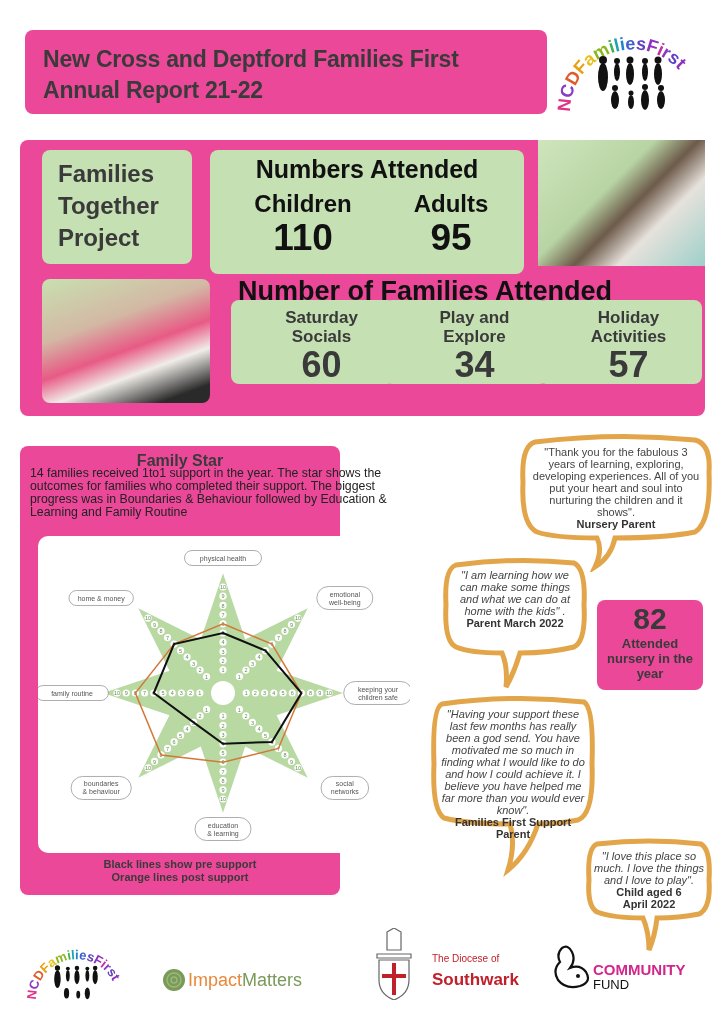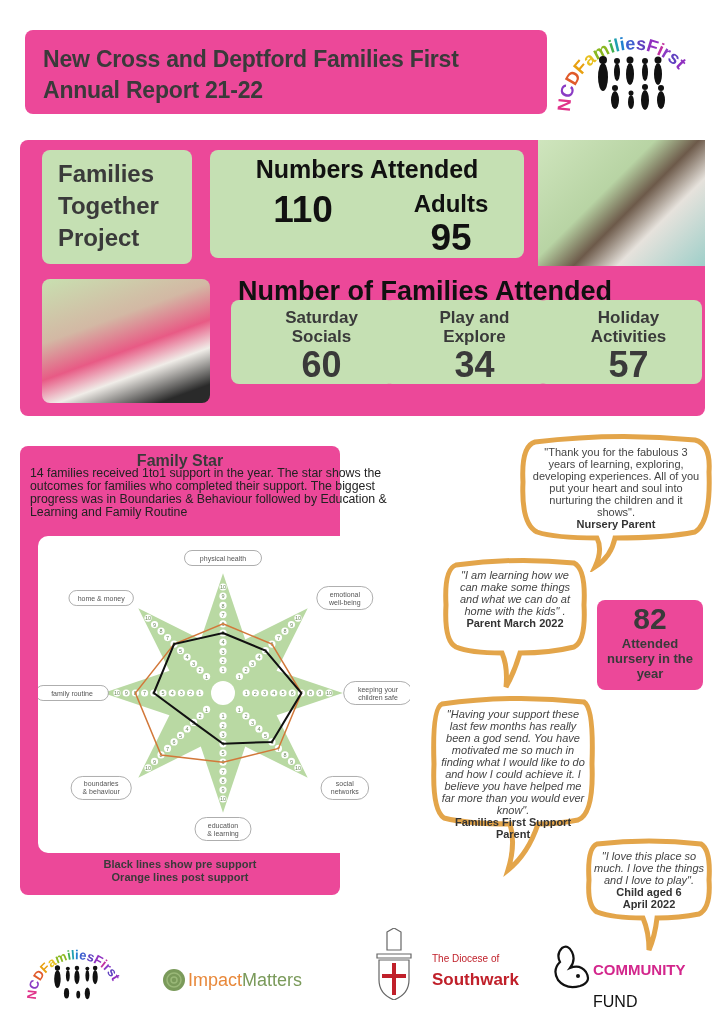--- a/index.html
+++ b/index.html
@@ -10,21 +10,21 @@
   .green { background: #c5e0b3; }
 
   #title-box { position: absolute; left: 25px; top: 30px; width: 522px; height: 84px; border-radius: 8px; padding: 14px 18px; }
   #title-box div { font-weight: bold; font-size: 23px; line-height: 31px; color: #3a3a3a; letter-spacing: -0.2px; }
 
   #logo-top { position: absolute; left: 555px; top: 22px; width: 150px; height: 100px; }
 
   #top-panel { position: absolute; left: 20px; top: 140px; width: 685px; height: 276px; border-radius: 8px; }
   #ftp-box { position: absolute; left: 22px; top: 10px; width: 150px; height: 114px; border-radius: 8px; padding: 8px 16px; }
   #ftp-box div { font-weight: bold; font-size: 24px; line-height: 32px; color: #3a3a3a; }
-  #num-box { position: absolute; left: 190px; top: 10px; width: 314px; height: 108px; border-radius: 8px; text-align: center; color: #111; }
+  #num-box { position: absolute; left: 190px; top: 10px; width: 314px; height: 124px; border-radius: 8px; text-align: center; color: #111; }
   #num-box .h { font-weight: bold; font-size: 25px; margin-top: 5px; }
   #num-box .col { position: absolute; top: 40px; width: 130px; text-align: center; }
   #num-box .col .l { font-weight: bold; font-size: 24px; }
   #num-box .col .v { font-weight: bold; font-size: 37px; line-height: 40px; }
   #photo1 { position: absolute; left: 518px; top: 0px; width: 167px; height: 126px; background: linear-gradient(135deg,#cfe5bd 0%,#b8d4a4 40%,#6d5a4a 55%,#e6e2dc 70%,#9ecfc9 100%); }
   #photo2 { position: absolute; left: 22px; top: 139px; width: 168px; height: 124px; border-radius: 8px; background: linear-gradient(160deg,#c8e0b0 0%,#d3b8a4 35%,#e85a85 55%,#f0ede8 70%,#2a2a2a 90%); }
   #fam-h { position: absolute; left: 218px; top: 136px; font-weight: bold; font-size: 27px; color: #111; }
   .fam-box { position: absolute; top: 160px; width: 164px; height: 84px; border-radius: 8px; text-align: center; color: #3a3a3a; padding-left: 17px; }
   .fam-box .l { font-weight: bold; font-size: 17px; line-height: 19px; margin-top: 8px; }
   .fam-box .v { font-weight: bold; font-size: 36px; line-height: 38px; }
@@ -87,20 +87,21 @@
 
 <div id="top-panel" class="orange">
   <div id="ftp-box" class="green">
     <div>Families</div>
     <div>Together</div>
     <div>Project</div>
   </div>
   <div id="num-box" class="green">
     <div class="h">Numbers Attended</div>
     <div class="col" style="left:28px;">
+      <div class="l">Children</div>
       <div class="v">110</div>
     </div>
     <div class="col" style="left:176px;">
       <div class="l">Adults</div>
       <div class="v">95</div>
     </div>
   </div>
   <div id="photo1"></div>
   <div id="photo2"></div>
   <div id="fam-h">Number of Families Attended</div>
@@ -408,14 +409,14 @@
       </g>
   </svg>
   <div style="left:432px; top:953px; font-size:10px; color:#c0202a;">The Diocese of</div>
   <div style="left:432px; top:970px; font-size:17px; color:#c0202a; font-weight:bold;">Southwark</div>
 
   <svg style="position:absolute; left:552px; top:944px;" width="42" height="46" viewBox="0 0 42 46">
     <path d="M10,4 Q16,0 20,8 Q24,16 18,24 Q28,20 34,28 Q40,38 28,42 Q14,46 6,36 Q0,26 8,18 Q4,10 10,4 Z" fill="none" stroke="#111" stroke-width="2.2"></path>
     <circle cx="26" cy="32" r="2" fill="#111"></circle>
   </svg>
   <div style="left:593px; top:961px; font-size:15px; font-weight:bold; color:#d3268c;">COMMUNITY</div>
-  <div style="left:593px; top:977px; font-size:16px; color:#111;margin-top:16px;">FUND</div>
+  <div style="left:593px; top:977px; font-size:13px; color:#111;">FUND</div>
 </div>
 
 </body></html>

